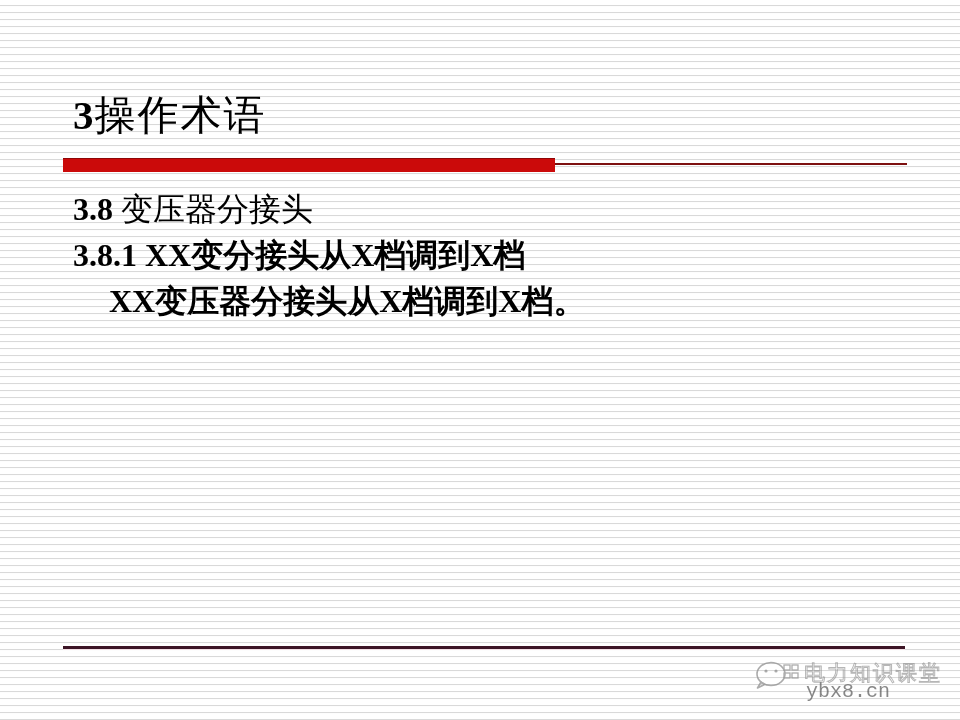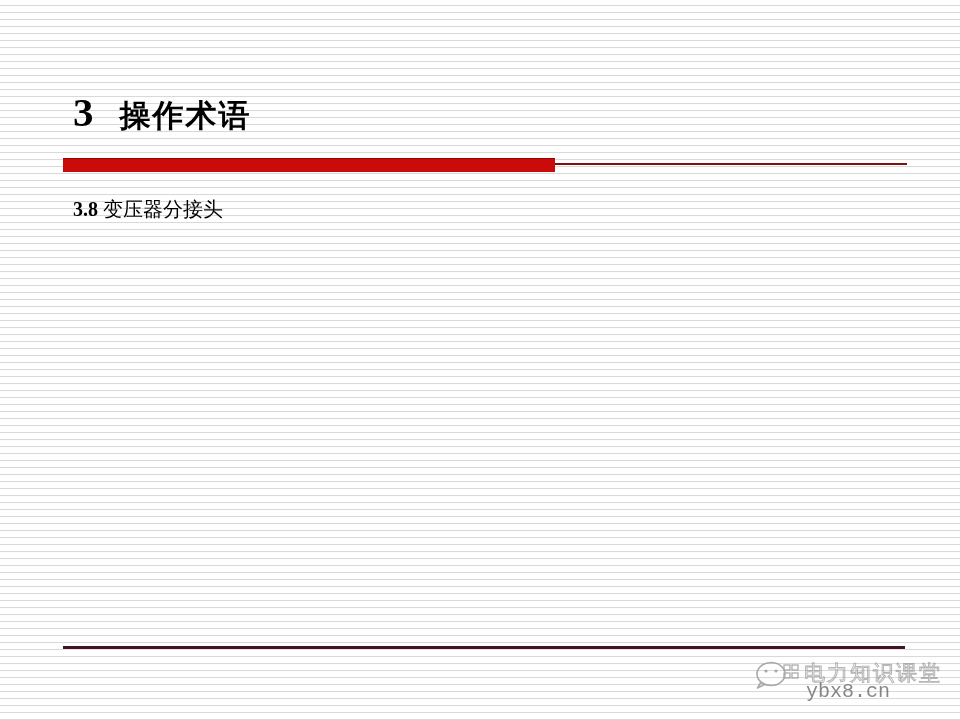--- a/index.html
+++ b/index.html
@@ -44,24 +44,24 @@
     align-items: baseline;
     white-space: nowrap;
   }
   .title-num {
     font-size: 41px;
     font-weight: bold;
     color: #000000;
     letter-spacing: 0px;
   }
   .title-text {
-    font-size: 31px;
-    font-weight: bold;
+    font-size: 41px;
+    font-weight: normal;
     color: #000000;
-    margin-left: 26px;
+    margin-left: 1px;
     letter-spacing: 2px;
   }
 
   
   .divider-wrap {
     position: absolute;
     left: 63px;
     top: 158px;
     width: 844px;
     height: 14px;
@@ -86,21 +86,21 @@
 
   
   .body-block {
     position: absolute;
     left: 73px;
     top: 186px;
     width: 830px;
   }
   .line {
     color: #000000;
-    font-size: 20px;
+    font-size: 32px;
     line-height: 46px;
     white-space: nowrap;
     font-weight: bold;
   }
   .line.indent {
     padding-left: 36px;
   }
   .line.spacer {
     height: 46px;
     line-height: 46px;
@@ -173,20 +173,22 @@
     <span class="title-text">操作术语</span>
   </div>
 
   <div class="divider-wrap">
     <div class="divider-thin"></div>
     <div class="divider-thick"></div>
   </div>
 
   <div class="body-block">
     <div class="line sub-head"><span class="num">3.8</span><span class="cjk"> 变压器分接头</span></div>
+    <div class="line">3.8.1 XX变分接头从X档调到X档</div>
+    <div class="line indent">XX变压器分接头从X档调到X档。</div>
     <div class="line spacer"></div>
   </div>
 
   <div class="footer-rule"></div>
 
   <div class="watermark">
     <svg class="wechat-icon" viewBox="0 0 46 40">
       <ellipse cx="17" cy="19" rx="14" ry="11.5" fill="none" stroke="#8c8c8c" stroke-width="1.6"></ellipse>
       <path d="M7 27 L3.5 33 L10.5 29.5 Z" fill="none" stroke="#8c8c8c" stroke-width="1.6" stroke-linejoin="round"></path>
       <circle cx="12" cy="16" r="1.6" fill="#8c8c8c"></circle>

